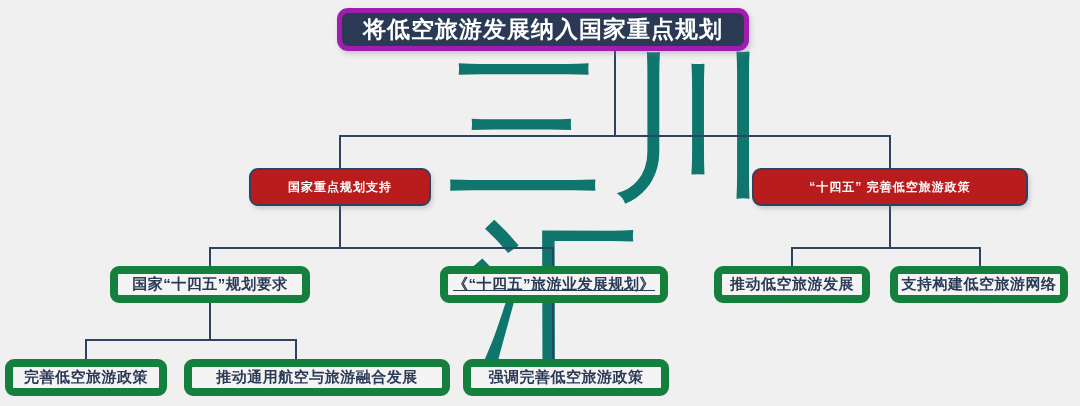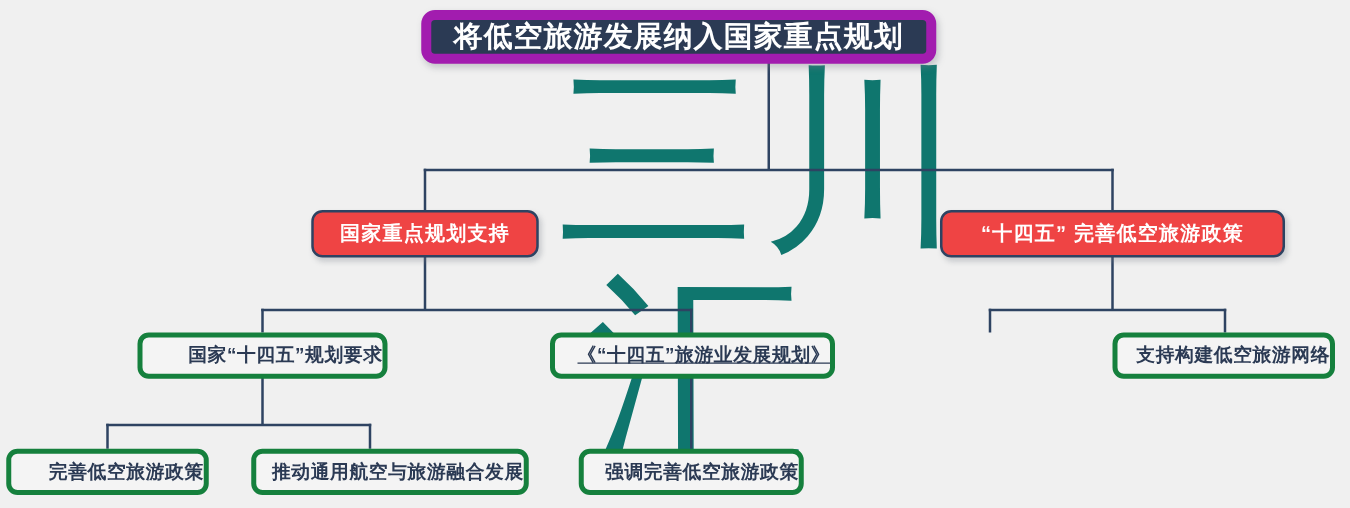--- a/index.html
+++ b/index.html
@@ -53,47 +53,46 @@
     align-items: center;
     justify-content: center;
     border-radius: 9px;
     z-index: 2;
     white-space: nowrap;
     text-align: center;
   }
 
   .node-title {
     background: #2b3a54;
-    border: 8px solid #a21caf;
+    border: 5px solid #a21caf;
     color: #ffffff;
     font-size: 23px;
     font-weight: bold;
     letter-spacing: 1px;
     border-radius: 11px;
     box-shadow: 2px 3px 5px rgba(120,125,135,0.35);
   }
 
   .node-l2 {
-    background: #ef4444;
+    background: #b91c1c;
     border: 2px solid #2e4362;
     color: #ffffff;
-    font-size: 16px;
+    font-size: 12px;
     font-weight: bold;
     letter-spacing: 1px;
     box-shadow: 2px 3px 4px rgba(120,125,135,0.30);
   }
 
   .node-l3, .node-l4 {
     background: #f4f4f4;
-    border: 4px solid #15803d;
+    border: 8px solid #15803d;
     color: #2b3a54;
     font-size: 15px;
     font-weight: bold;
     letter-spacing: 0.5px;
-    justify-content: flex-end;
   }
   .node-l4 { font-size: 15px; }
 </style>
 </head>
 <body>
 
 <div id="stage">
 
   <div class="watermark wm-a">三川</div>
   <div class="watermark wm-b">汇</div>
@@ -133,30 +132,33 @@
   </div>
 
   <div class="node node-l3" style="left:110px; top:266px; width:200px; height:37px;">
     <span>国家“十四五”规划要求</span>
   </div>
 
   <div class="node node-l3" style="left:440px; top:266px; width:228px; height:37px;text-decoration:underline;">
     <span>《“十四五”旅游业发展规划》</span>
   </div>
 
+  <div class="node node-l3" style="left:714px; top:266px; width:156px; height:37px;">
+    <span>推动低空旅游发展</span>
+  </div>
 
   <div class="node node-l4" style="left:5px; top:359px; width:162px; height:37px;">
     <span>完善低空旅游政策</span>
   </div>
 
   <div class="node node-l3" style="left:890px; top:266px; width:178px; height:37px;">
     <span>支持构建低空旅游网络</span>
   </div>
 
-  <div class="node node-l4" style="left:201px; top:359px; width:222px; height:37px;">
+  <div class="node node-l4" style="left:184px; top:359px; width:266px; height:37px;">
     <span>推动通用航空与旅游融合发展</span>
   </div>
 
-  <div class="node node-l4" style="left:463px; top:359px; width:180px; height:37px;">
+  <div class="node node-l4" style="left:463px; top:359px; width:206px; height:37px;">
     <span>强调完善低空旅游政策</span>
   </div>
 
 </div>
 
 </body></html>

